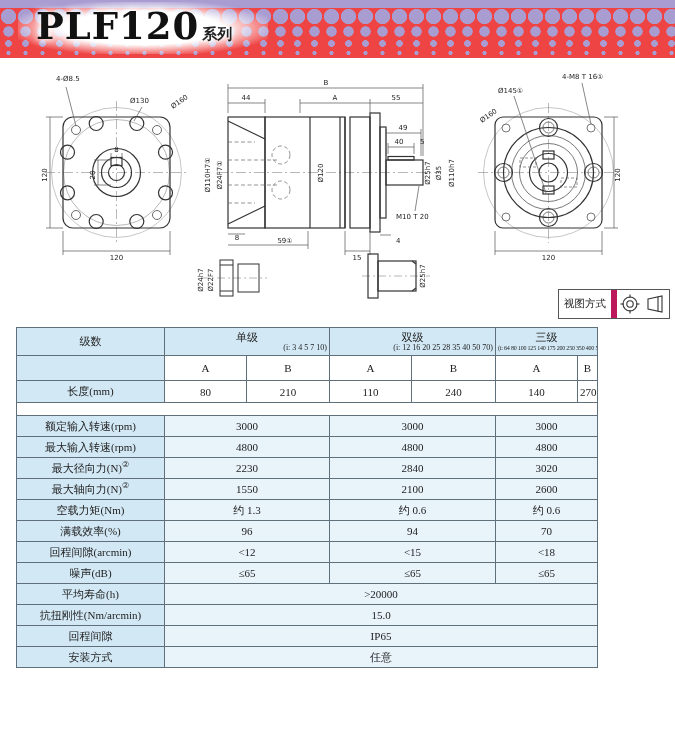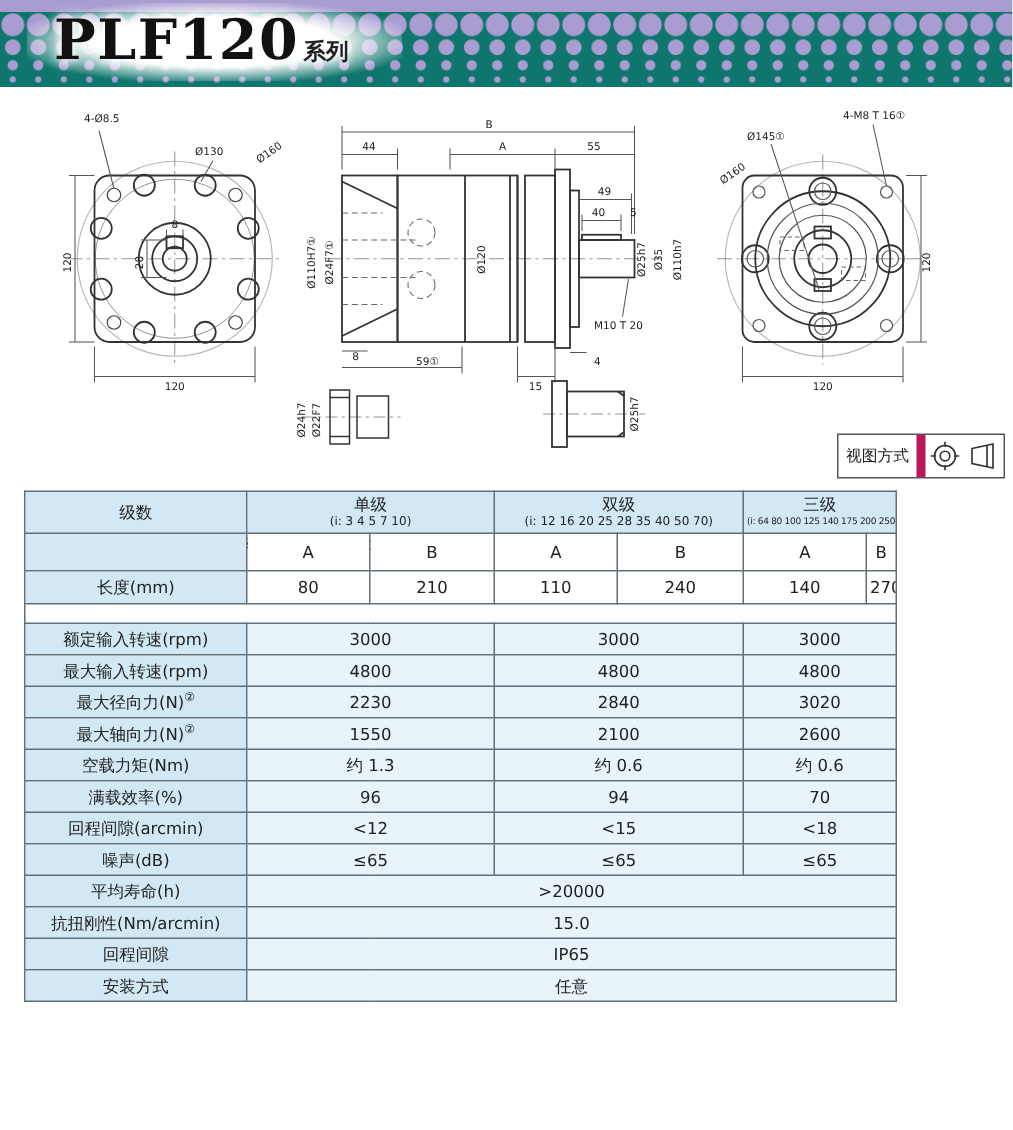--- a/index.html
+++ b/index.html
@@ -1,19 +1,19 @@
 <!DOCTYPE html>
 <html><head>
 <meta charset="utf-8">
 <style>
   html,body{margin:0;padding:0;background:#fff;}
   .page{position:relative;width:675px;height:753px;background:#fff;overflow:hidden;
         font-family:"DejaVu Sans",sans-serif;color:#222;}
   
-  .banner{position:absolute;top:0;left:0;width:675px;height:58px;background:#0f766e;}
+  .banner{position:absolute;top:0;left:0;width:675px;height:58px;background:#ef4444;}
   .strip{position:absolute;left:0;right:0;}
   .s1{top:0;height:8px;background:#a99cd1;}
   .s2{top:8px;height:17px;background-image:radial-gradient(circle at 8.5px 8.5px,#a99cd1 7.3px,rgba(169,156,209,0) 7.9px);background-size:17px 17px;}
   .s3{top:25px;height:13px;background-image:radial-gradient(circle at 8.5px 6.5px,#a99cd1 4.9px,rgba(169,156,209,0) 5.5px);background-size:17px 13px;}
   .s4{top:38px;height:11px;background-image:radial-gradient(circle at 8.5px 5.5px,#a99cd1 3.1px,rgba(169,156,209,0) 3.7px);background-size:17px 11px;}
   .s5{top:49px;height:8px;background-image:radial-gradient(circle at 8.5px 4px,#a99cd1 1.8px,rgba(169,156,209,0) 2.4px);background-size:17px 8px;}
   .title-wrap{position:absolute;top:2px;left:18px;padding:2px 36px 6px 18px;
       background:radial-gradient(ellipse at center,#fff 45%,rgba(255,255,255,0) 78%);white-space:nowrap;}
   .title{font-family:"DejaVu Serif",serif;font-weight:bold;font-size:37px;letter-spacing:1px;color:#111;
       text-shadow:0 0 6px #fff,0 0 10px #fff;}
@@ -25,33 +25,33 @@
   svg text{font-family:"DejaVu Sans",sans-serif;font-size:7px;fill:#222;}
   .note{position:absolute;left:33px;top:298px;font-size:9px;color:#333;white-space:nowrap;}
   .shaft-caption{position:absolute;left:368px;top:299px;font-size:9.5px;color:#333;}
   .viewmode{position:absolute;left:558px;top:289px;width:110px;height:28px;border:1px solid #555;
       display:flex;align-items:stretch;background:#fff;}
   .viewmode .vm-label{width:52px;border-right:6px solid #be185d;display:flex;align-items:center;justify-content:center;
       font-size:10.5px;color:#222;}
   .viewmode .vm-icons{flex:1;display:flex;align-items:center;justify-content:center;}
   
   table.spec{position:absolute;left:16px;top:327px;width:582px;border-collapse:collapse;table-layout:fixed;
-      font-size:11px;color:#222;}
+      font-size:11px;color:#222;font-family:Liberation Serif, serif;}
   table.spec td{border:1px solid #5f707b;text-align:center;vertical-align:middle;padding:0 2px;overflow:hidden;}
   td.lbl{background:#d2e8f5;text-align:left;padding-left:14px;}
   td.hg{background:#d2e8f5;}
   td.hwhite{background:#fff;}
   td.data{background:#e8f3fa;}
   tr.r1{height:28px;}
   tr.r2{height:25px;}
   tr.rlen{height:22px;}
   tr.sp{height:13px;}
   tr.dr{height:21px;}
   .gt{font-size:11px;line-height:12px;}
-  .gr{font-size:8px;line-height:10px;white-space:nowrap;}
+  .gr{font-size:8px;line-height:10px;white-space:nowrap;text-align:right;}
   .gr.small{font-size:6px;letter-spacing:-0.2px;}
   sup.fn{font-size:8px;vertical-align:super;line-height:0;}
 </style>
 </head>
 <body>
 
 <div class="page">
 
   <div class="banner">
     <div class="strip s1"></div>

